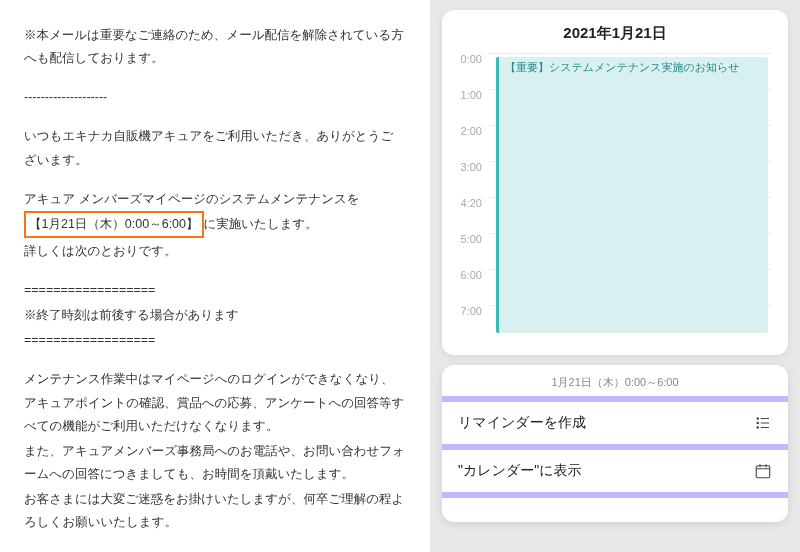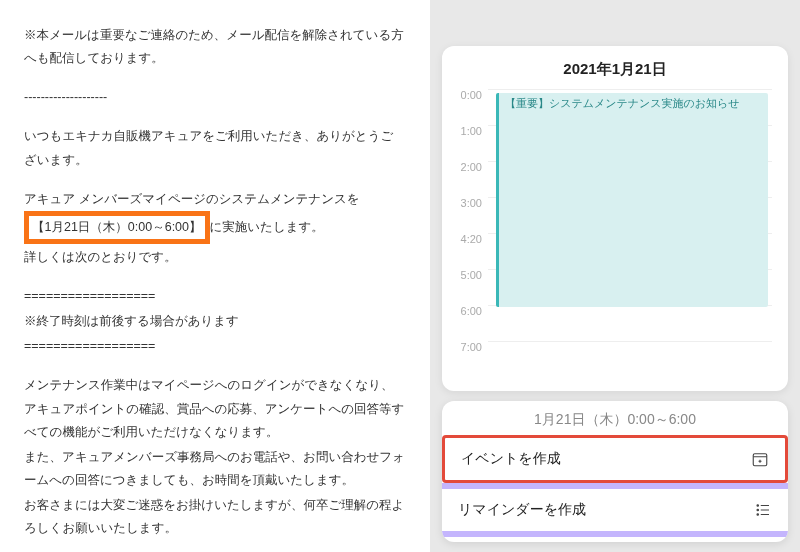--- a/index.html
+++ b/index.html
@@ -1,30 +1,30 @@
 <!DOCTYPE html>
 <html><head>
   <meta charset="utf-8">
   <style>
     * { margin: 0; padding: 0; box-sizing: border-box; }
     body { font-family: -apple-system, "Hiragino Sans", sans-serif; width: 800px; height: 552px; display: flex; background: #f0f0f0; }
     .left { width: 430px; background: #fff; padding: 24px; font-size: 12.5px; line-height: 1.85; color: #333; overflow: hidden; }
     .left p { margin-bottom: 2px; }
     .br { height: 14px; }
-    .highlight { border: 5px solid #f97316; padding: 0 3px; display: inline-block; }
+    .highlight { border: 2px solid #f97316; padding: 0 3px; display: inline-block; }
     .right { flex: 1; background: #e8e8e8; padding: 10px 12px; display: flex; flex-direction: column; gap: 10px; }
-    .calendar-card { background: #fff; border-radius: 12px; padding: 14px 16px; box-shadow: 0 2px 8px rgba(0,0,0,0.08); margin-top: 36px; }
+    .calendar-card { background: #fff; border-radius: 12px; padding: 14px 16px; box-shadow: 0 2px 8px rgba(0,0,0,0.08); }
     .cal-title { text-align: center; font-size: 15px; font-weight: 600; margin-bottom: 10px; color: #222; }
     .timeline { font-size: 11px; color: #aaa; position: relative; }
     .time-row { height: 36px; display: flex; align-items: flex-start; }
     .time-label { width: 30px; text-align: right; padding-right: 6px; }
     .time-slot { flex: 1; border-top: 1px solid #eee; height: 100%; }
-    .event-block { position: absolute; left: 38px; right: 4px; top: 4px; height: 214px; background: #d8f0f0; border-left: 3px solid #3ab8b8; padding: 3px 6px; font-size: 11px; color: #2a8888; border-radius: 2px; }
+    .event-block { position: absolute; left: 38px; right: 4px; top: 4px; height: 276px; background: #d8f0f0; border-left: 3px solid #3ab8b8; padding: 3px 6px; font-size: 11px; color: #2a8888; border-radius: 2px; }
     .menu-card { background: #fff; border-radius: 12px; box-shadow: 0 2px 8px rgba(0,0,0,0.1); overflow: hidden; }
-    .menu-header { text-align: center; font-size: 14px; color: #888; padding: 10px 0 6px; }
+    .menu-header { text-align: center; font-size: 11px; color: #888; padding: 10px 0 6px; }
     .menu-item { display: flex; justify-content: space-between; align-items: center; padding: 12px 16px; font-size: 14px; color: #222; border-top: 6px solid #c4b5fd; cursor: pointer; }
     .menu-item.hl { border: 3px solid #e34a3a; border-radius: 4px; }
     .icon { width: 18px; height: 18px; display: flex; align-items: center; justify-content: center; }
     .icon svg { width: 18px; height: 18px; stroke: #444; fill: none; stroke-width: 1.5; }
   </style>
 </head>
 <body>
 
 <div class="left">
   <p>※本メールは重要なご連絡のため、メール配信を解除されている方へも配信しております。</p>
@@ -82,29 +82,20 @@
         </div>
       <div class="time-row">
           <div class="time-label">7:00</div>
           <div class="time-slot"></div>
         </div>
     </div>
   </div>
 
   <div class="menu-card">
     <div class="menu-header">1月21日（木）0:00～6:00</div>
-    <div class="menu-item hl">
-      <span>イベントを作成</span>
-      <span class="icon">
-          <svg viewBox="0 0 24 24">
-            <rect x="3" y="5" width="18" height="16" rx="2"></rect>
-            <path d="M3 9h18M12 13v4M10 15h4"></path>
-          </svg>
-        </span>
-    </div>
     <div class="menu-item">
       <span>リマインダーを作成</span>
       <span class="icon">
           <svg viewBox="0 0 24 24">
             <circle cx="5" cy="6" r="1" fill="#444"></circle>
             <circle cx="5" cy="12" r="1" fill="#444"></circle>
             <circle cx="5" cy="18" r="1" fill="#444"></circle>
             <path d="M9 6h11M9 12h11M9 18h11"></path>
           </svg>
         </span>

